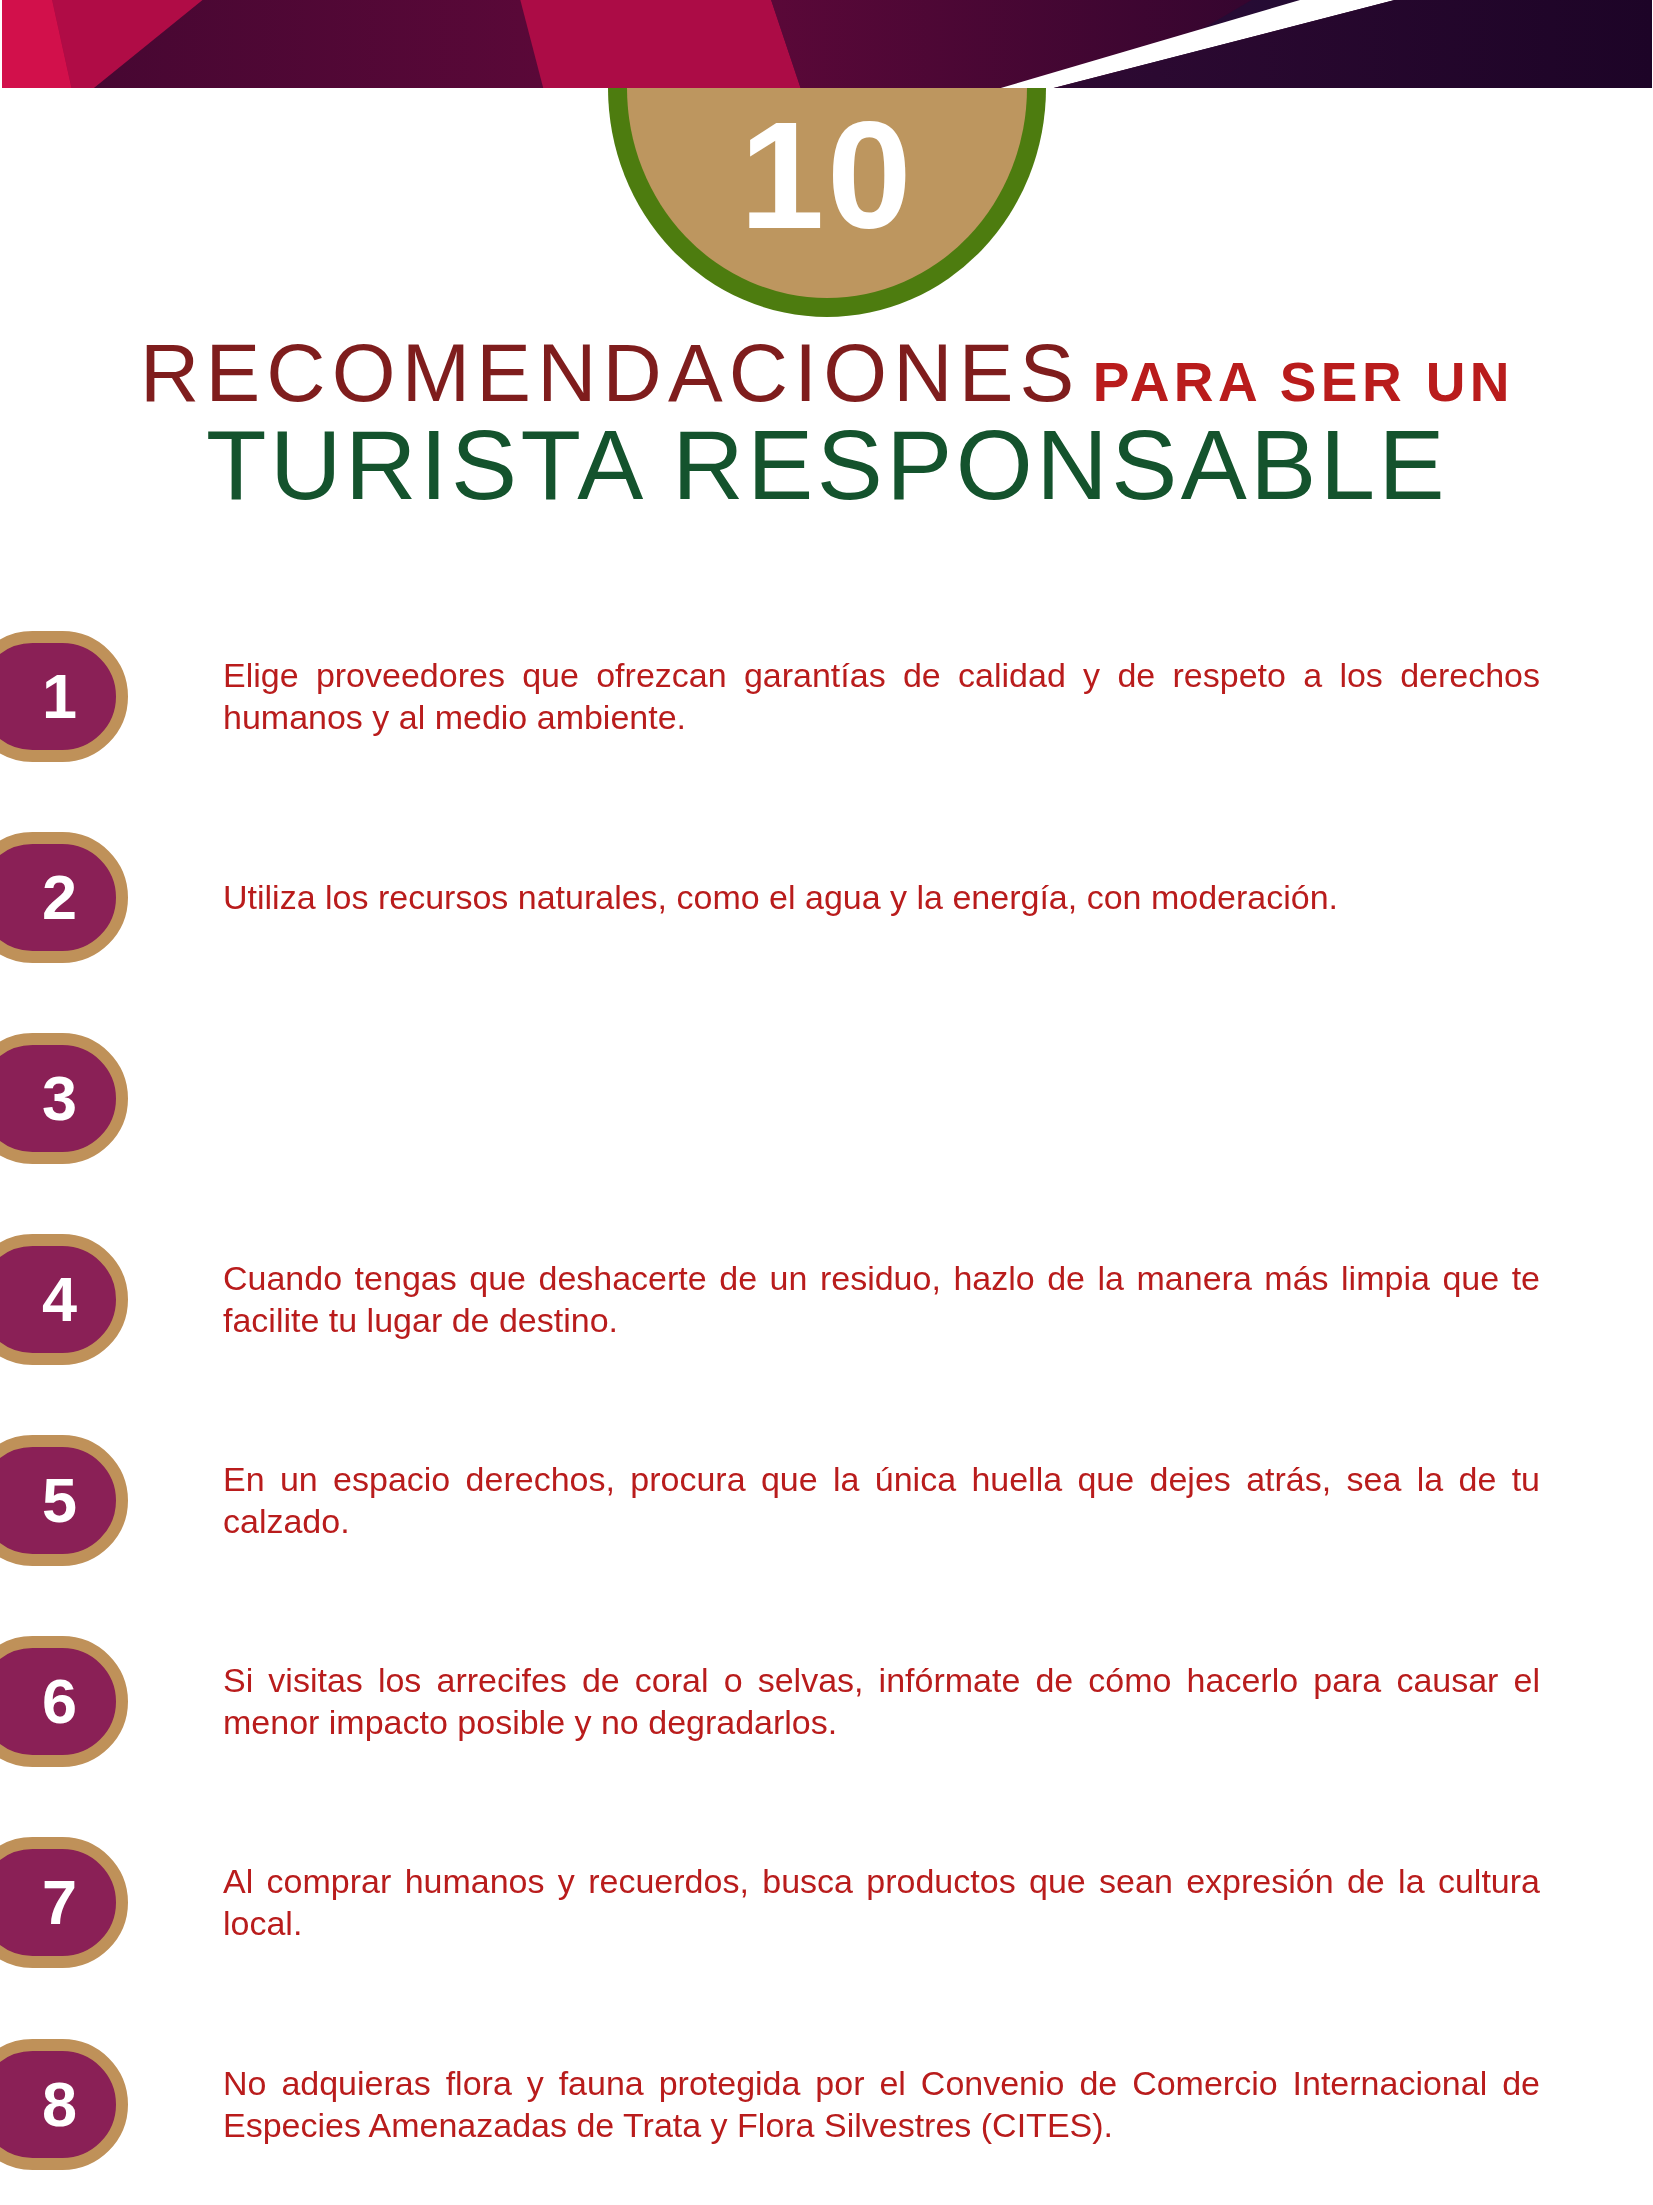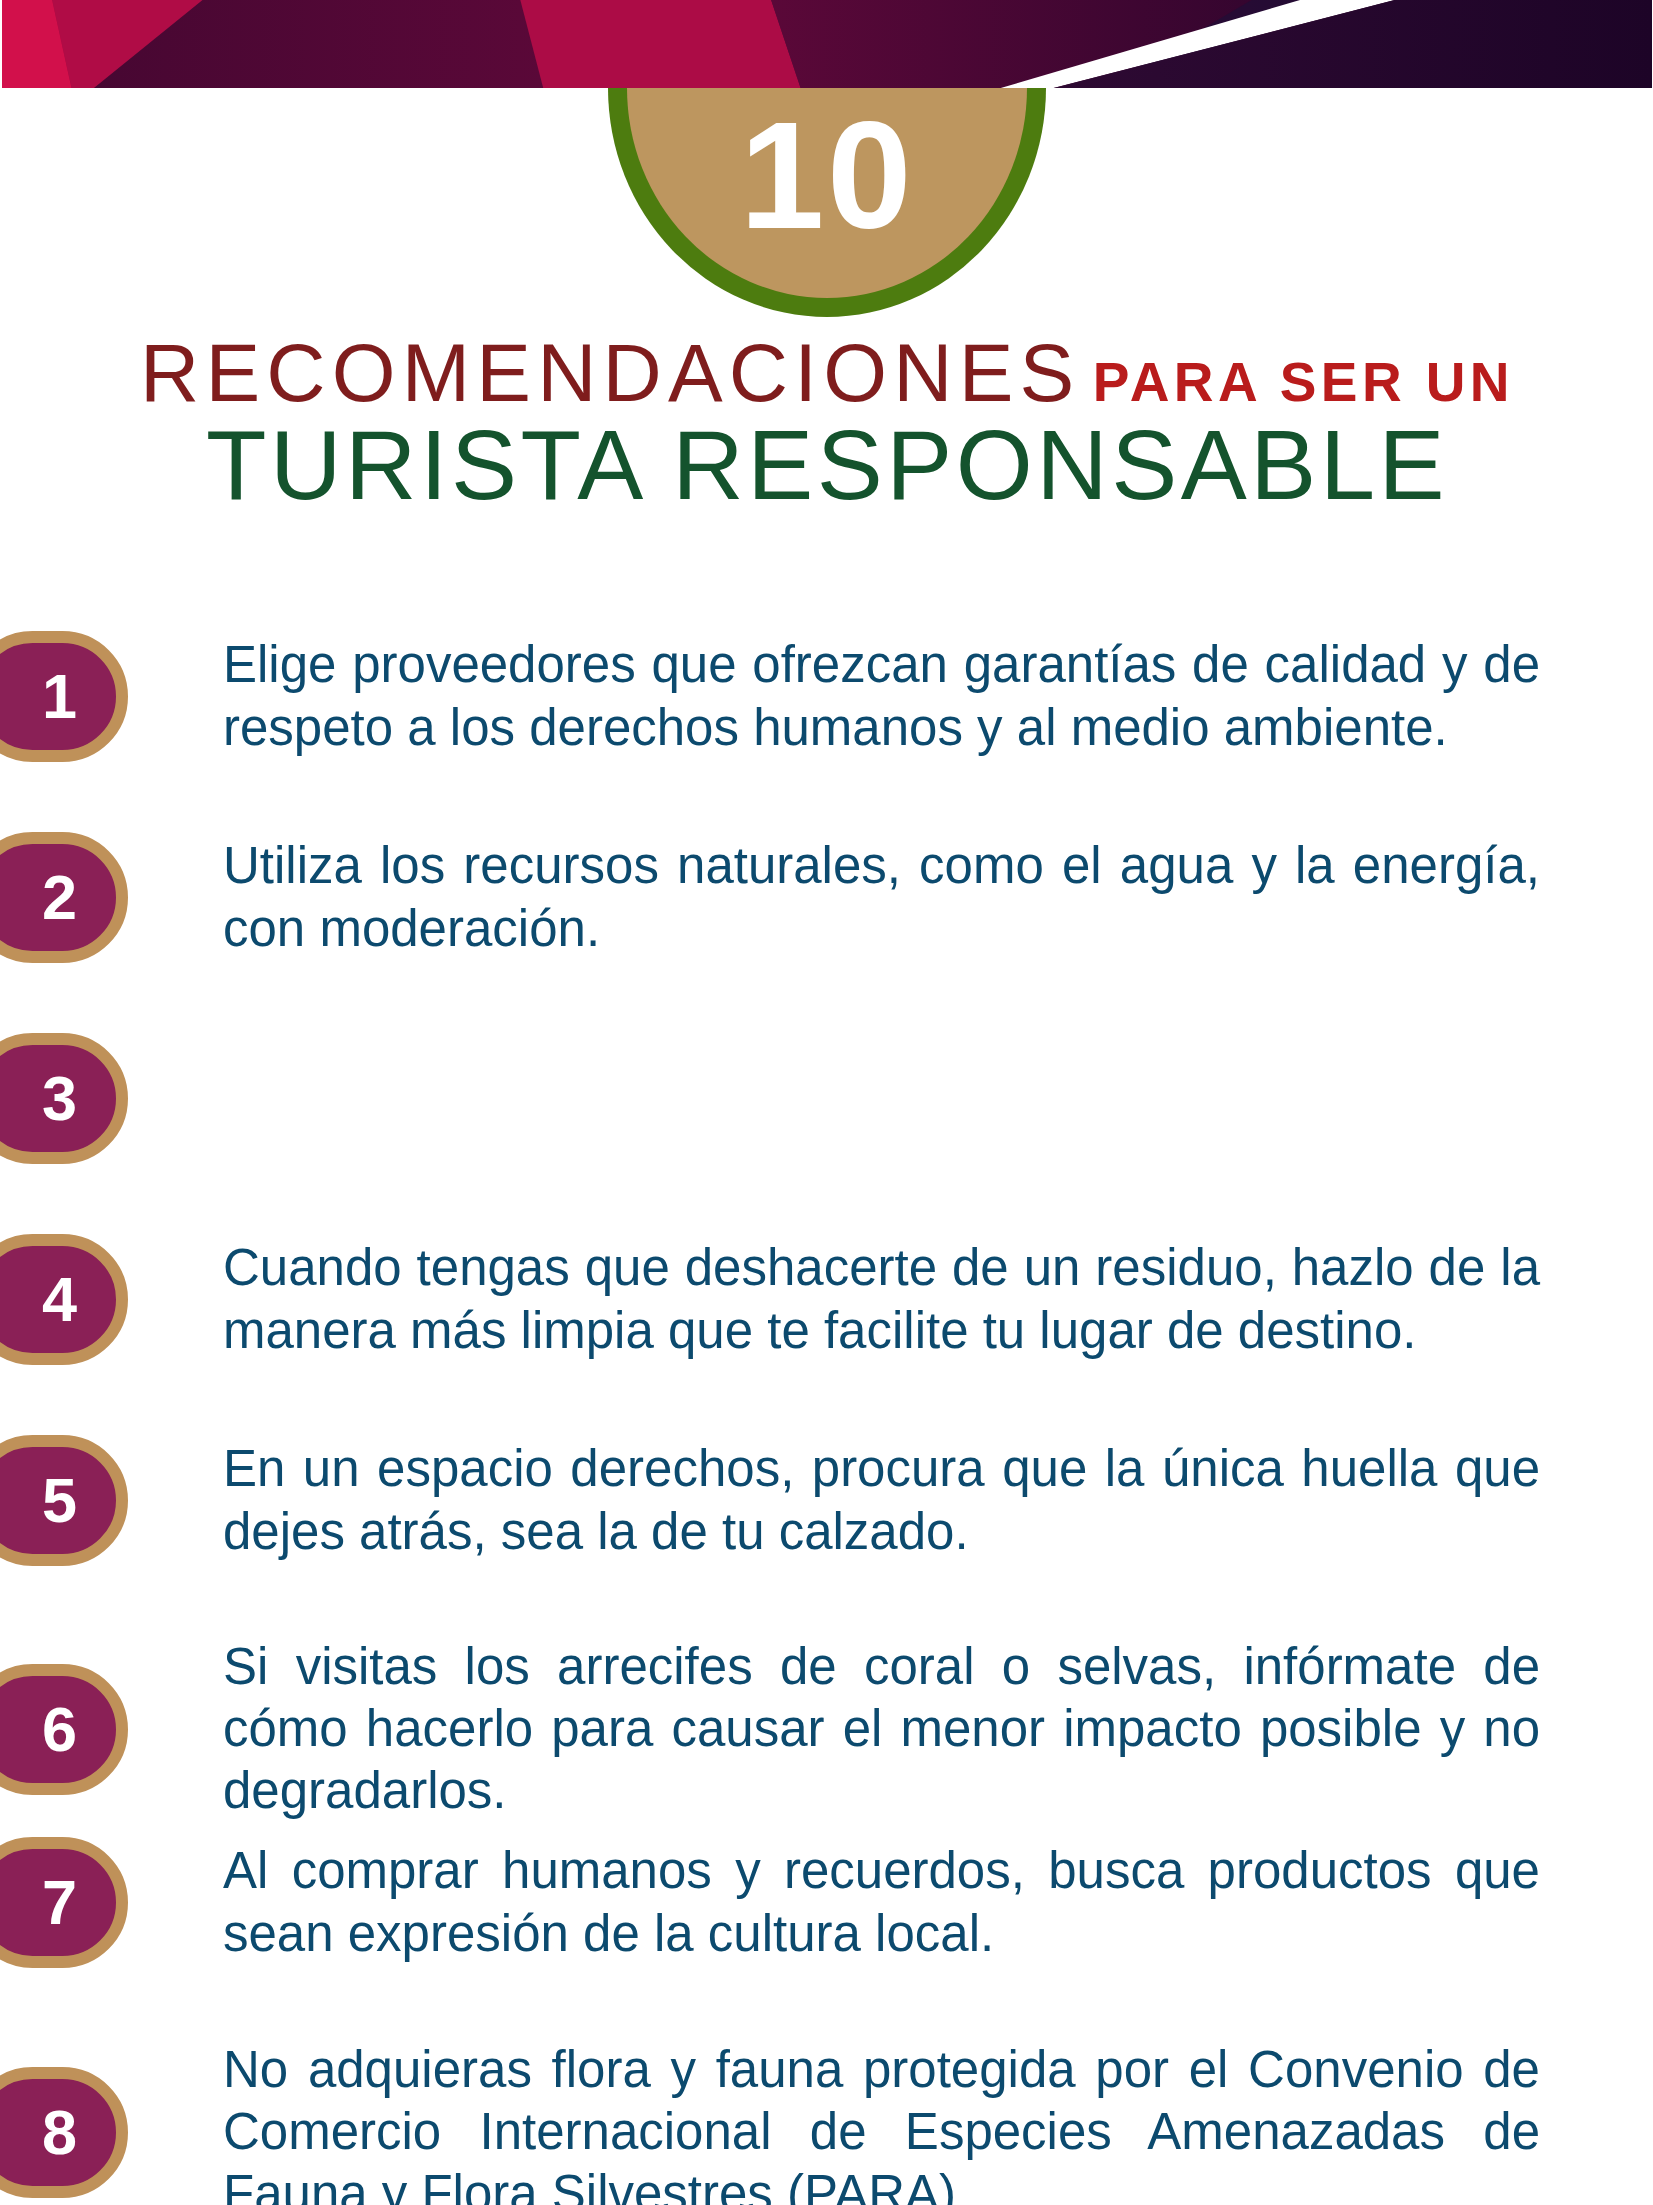--- a/index.html
+++ b/index.html
@@ -27,21 +27,21 @@
               color:#14532d; font-size:99px; font-weight:400; letter-spacing:3.5px;
               white-space:nowrap; line-height:1; }
 
   
   .item { position:absolute; left:0; width:1654px; min-height:131px;
           display:flex; align-items:center; }
   .badge { flex:0 0 auto; box-sizing:border-box; margin-left:-33px; width:161px; height:131px;
            background:#8A2056; border:12.3px solid #BF9159; border-radius:66px;
            display:flex; align-items:center; justify-content:center; padding-left:24px; }
   .badge-num { color:#ffffff; font-size:63px; font-weight:700; line-height:1; }
-  .item-text { margin-left:95px; width:1317px; color:#0c4a6e; font-size:51px;
+  .item-text { margin-left:95px; width:1317px; color:#b91c1c; font-size:34px;
                line-height:1.22; text-align:justify; text-align-last:left; }
 </style>
 </head>
 <body>
 
 <div id="poster">
 
   <div class="top-banner">
     <svg width="1654" height="88" viewBox="0 0 3750 200">
       <defs>
@@ -128,18 +128,18 @@
       <div class="item" style="top: 1837px;">
       <div class="badge">
         <span class="badge-num">7</span>
       </div>
       <div class="item-text">Al comprar humanos y recuerdos, busca productos que sean expresión de la cultura local.</div>
     </div>
       <div class="item" style="top: 2039px;">
       <div class="badge">
         <span class="badge-num">8</span>
       </div>
-      <div class="item-text">No adquieras flora y fauna protegida por el Convenio de Comercio Internacional de Especies Amenazadas de Fauna y Flora Silvestres (PARA).</div>
+      <div class="item-text">No adquieras flora y fauna protegida por el Convenio de Comercio Internacional de Especies Amenazadas de Trata y Flora Silvestres (CITES).</div>
     </div>
     </div>
 
 </div>
 
 
 </body></html>

